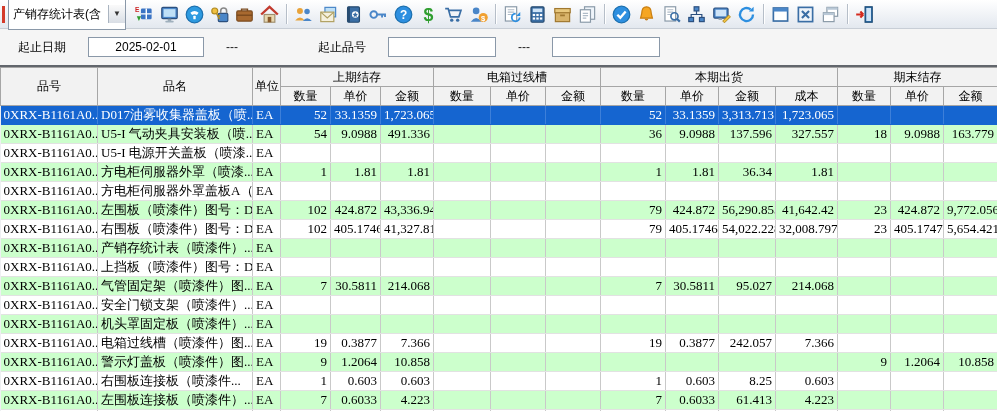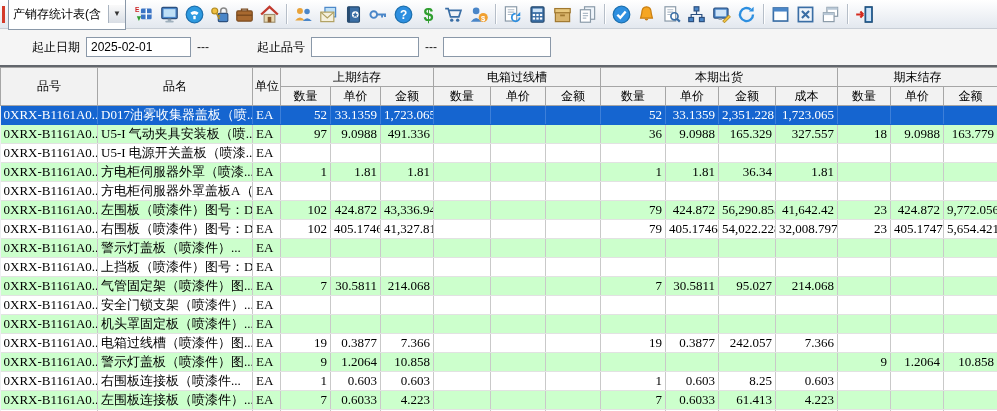--- a/index.html
+++ b/index.html
@@ -24,28 +24,28 @@
     width:16px;height:18px;flex:0 0 auto;text-align:center;line-height:18px;font-size:8px;color:#333;
     background:linear-gradient(#fafafa,#d9dee5);border-left:1px solid #aab4c0;
   }
   .tb-icons{display:flex;align-items:center;margin-left:6px;}
   .tb-icon{width:25px;height:25px;display:flex;align-items:center;justify-content:center;border-radius:2px;}
   .tb-icon svg{width:19px;height:19px;}
   .tb-sep{width:1px;height:20px;background:#b6bec8;box-shadow:1px 0 0 #fff;margin:0 4px;}
   
   .filterbar{
     height:36px;background:#f5f5f5;display:flex;align-items:center;
-    padding-left:32px;box-sizing:border-box;
+    padding-left:18px;box-sizing:border-box;gap:16px;
   }
   .filterbar label{margin-right:6px;}
   .filterbar input{
     height:20px;box-sizing:border-box;border:1px solid #8a98a8;background:#fff;
     padding:0 4px;font-size:12px;font-family:"Liberation Sans","DejaVu Sans",sans-serif;
   }
-  .inp-date{width:105px;}
+  .inp-date{width:116px;text-align:center;}
   .inp-item{width:108px;}
   .range-sep{margin:0 6px;color:#222;}
   .gap{width:42px;}
   
   .grid-wrap{border-top:2px solid #62666c;}
   table{border-collapse:collapse;table-layout:fixed;width:997px;}
   th{
     background:#f2f2f2;border:1px solid #a6a6a6;font-weight:normal;
     height:18px;padding:0 2px;font-size:12px;text-align:center;overflow:hidden;white-space:nowrap;
   }
@@ -347,39 +347,39 @@
           <td class="l">D017油雾收集器盖板（喷...</td>
           <td class="l">EA</td>
           <td class="r">52</td>
           <td class="r">33.1359</td>
           <td class="r">1,723.065</td>
           <td class="r"></td>
           <td class="r"></td>
           <td class="r"></td>
           <td class="r">52</td>
           <td class="r">33.1359</td>
-          <td class="r">2,351.228</td>
+          <td class="r">3,313.713</td>
           <td class="r">1,723.065</td>
           <td class="r"></td>
           <td class="r"></td>
           <td class="r"></td>
         </tr>
         <tr class="green">
           <td class="l">0XRX-B1161A0...</td>
           <td class="l">U5-I 气动夹具安装板（喷...</td>
           <td class="l">EA</td>
-          <td class="r">97</td>
+          <td class="r">54</td>
           <td class="r">9.0988</td>
           <td class="r">491.336</td>
           <td class="r"></td>
           <td class="r"></td>
           <td class="r"></td>
           <td class="r">36</td>
           <td class="r">9.0988</td>
-          <td class="r">165.329</td>
+          <td class="r">137.596</td>
           <td class="r">327.557</td>
           <td class="r">18</td>
           <td class="r">9.0988</td>
           <td class="r">163.779</td>
         </tr>
         <tr class="white">
           <td class="l">0XRX-B1161A0...</td>
           <td class="l">U5-I 电源开关盖板（喷漆...</td>
           <td class="l">EA</td>
           <td class="r"></td>
@@ -463,21 +463,21 @@
           <td class="r">79</td>
           <td class="r">405.1746</td>
           <td class="r">54,022.228</td>
           <td class="r">32,008.797</td>
           <td class="r">23</td>
           <td class="r">405.1747</td>
           <td class="r">5,654.421</td>
         </tr>
         <tr class="green">
           <td class="l">0XRX-B1161A0...</td>
-          <td class="l">警示灯盖板（喷漆件）...</td>
+          <td class="l">产销存统计表（喷漆件）...</td>
           <td class="l">EA</td>
           <td class="r"></td>
           <td class="r"></td>
           <td class="r"></td>
           <td class="r"></td>
           <td class="r"></td>
           <td class="r"></td>
           <td class="r"></td>
           <td class="r"></td>
           <td class="r"></td>

